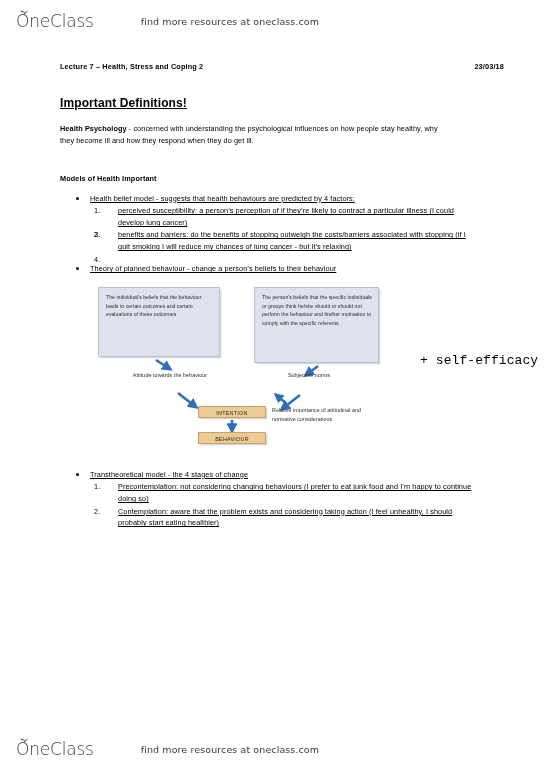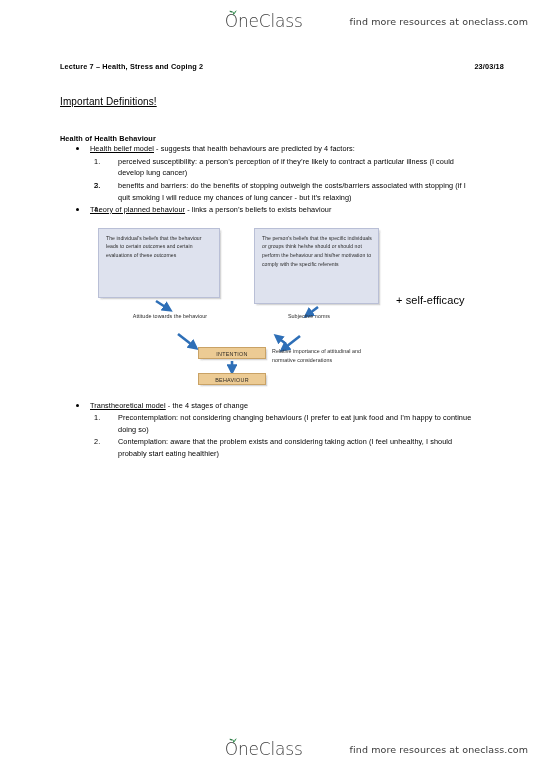--- a/index.html
+++ b/index.html
@@ -15,21 +15,21 @@
   }
 
   
   .banner {
     position: absolute;
     left: 0;
     width: 544px;
     height: 34px;
     display: flex;
     align-items: center;
-    justify-content: flex-end;
+    justify-content: flex-start;
     padding: 0 16px;
   }
   .banner.top    { top: 4px; }
   .banner.bottom { top: 732px; }
 
   .brand {
     display: flex;
     align-items: flex-start;
     position: relative;
   }
@@ -73,22 +73,22 @@
     align-items: flex-end;
     margin-top: 18px;
     font-size: 7.3px;
     font-weight: bold;
     letter-spacing: 0.15px;
   }
   .doc-date { font-size: 7.3px; font-weight: bold; }
 
   .h-underline {
     margin-top: 25px;
-    font-size: 10px;
-    font-weight: normal;
+    font-size: 12px;
+    font-weight: bold;
     text-decoration: underline;
     letter-spacing: 0.1px;
   }
 
   p.def {
     margin-top: 13px;
     font-size: 7.3px;
     line-height: 1.62;
     letter-spacing: 0.08px;
     max-width: 382px;
@@ -98,25 +98,26 @@
   .h-plain {
     margin-top: 27px;
     font-size: 7.3px;
     font-weight: bold;
     letter-spacing: 0.1px;
   }
 
   
   .bullet {
     position: relative;
-    margin-top: 0;
+    margin-top: 10px;
     padding-left: 30px;
     font-size: 7.3px;
     line-height: 1.6;
     letter-spacing: 0.08px;
+    text-decoration: underline;
   }
   .bullet > .dot {
     position: absolute;
     left: 16px;
     top: 4px;
     width: 3px;
     height: 3px;
     background: #000;
     border-radius: 50%;
   }
@@ -211,25 +212,26 @@
 
   .fig-arrows {
     position: absolute;
     left: 0; top: 0;
     width: 400px; height: 170px;
     pointer-events: none;
   }
 
   .annot {
     position: absolute;
-    left: 306px;
+    left: 330px;
     top: 72px;
-    font-size: 11px;
+    font-size: 13px;
     letter-spacing: 0.08px;
     white-space: nowrap;
+    font-family: Liberation Mono, monospace;
   }
 
   .fig-spacer { height: 8px; }
 </style>
 </head>
 <body>
 
 <div class="banner top">
   <div class="brand">
     <svg class="sprout" viewBox="0 0 18 14">
@@ -243,38 +245,41 @@
 
 <div class="doc">
 
   <div class="row-title">
     <span>Lecture 7 – Health, Stress and Coping 2</span>
     <span class="doc-date">23/03/18</span>
   </div>
 
   <div class="h-underline">Important Definitions!</div>
 
-
-
-  <div class="h-plain">Health of Health Behaviour</div>
+  <p class="def">
+    <b>Health Psychology</b><span> - concerned with understanding the psychological influences on how people stay healthy, why they become ill and how they respond when they do get ill.</span>
+  </p>
+
+
+  <div class="h-plain">Models of Health Important</div>
 
   <div class="bullet">
     <span class="dot"></span>
     <span class="lead"><u>Health belief model</u><span> - suggests that health behaviours are predicted by 4 factors:</span></span>
     <ol class="nums">
       <li><span class="num">1.</span><span>perceived susceptibility: a person’s perception of if they’re likely to contract a particular illness (I could develop lung cancer)</span></li>
       <li><span class="num">2.</span></li>
       <li><span class="num">3.</span><span>benefits and barriers: do the benefits of stopping outweigh the costs/barriers associated with stopping (if I quit smoking I will reduce my chances of lung cancer - but it’s relaxing)</span></li>
       <li><span class="num">4.</span></li>
     </ol>
   </div>
 
   <div class="bullet">
     <span class="dot"></span>
-    <span class="lead"><u>Theory of planned behaviour</u><span> - links a person’s beliefs to exists behaviour</span></span>
+    <span class="lead"><u>Theory of planned behaviour</u><span> - change a person’s beliefs to their behaviour</span></span>
   </div>
 
   <div class="figure">
 
     <svg class="fig-arrows" viewBox="0 0 400 170">
       <defs>
         <marker id="ah" viewBox="0 0 10 10" refX="7" refY="5" markerWidth="4.2" markerHeight="4.2" orient="auto-start-reverse">
           <path d="M 0 0 L 10 5 L 0 10 z" fill="#2e6fb7"></path>
         </marker>
       </defs>

